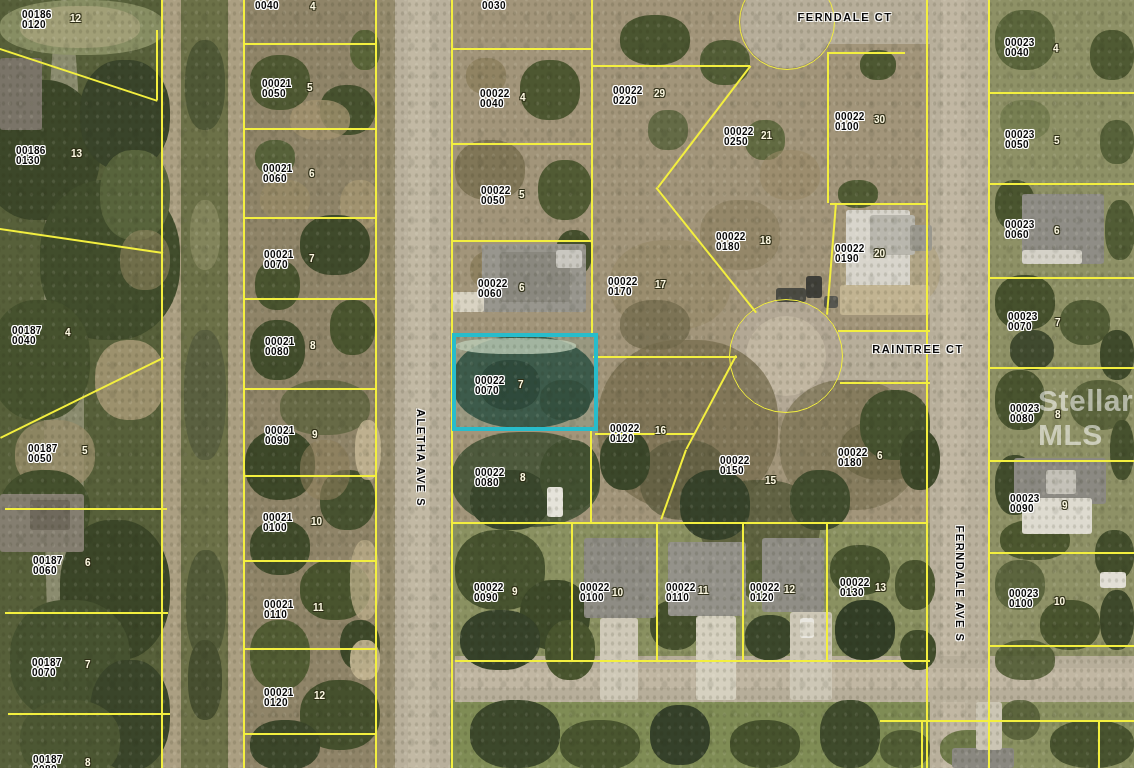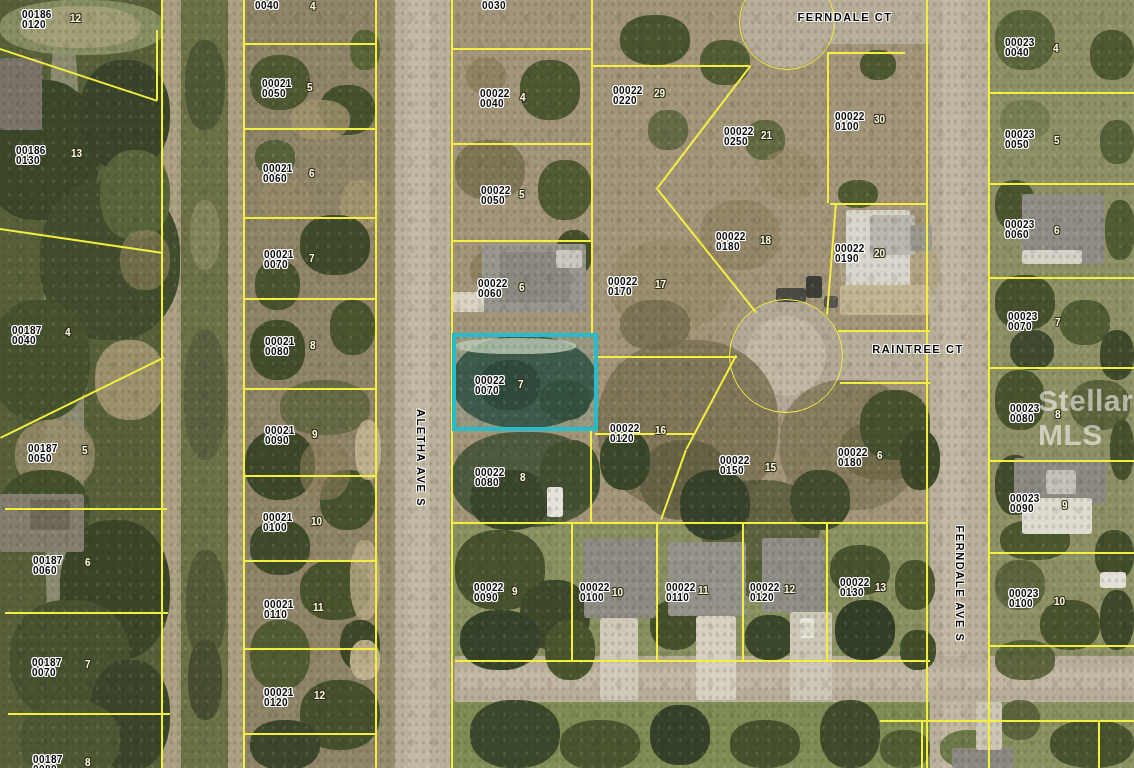--- a/index.html
+++ b/index.html
@@ -591,21 +591,21 @@
     </div>
 
     <div class="lot" style="left: 875px; top: 583px;">
       <span>13</span>
     </div>
 
     <div class="lot" style="left: 877px; top: 451px;">
       <span>6</span>
     </div>
 
-    <div class="lot" style="left: 765px; top: 463px;">
+    <div class="lot" style="left: 765px; top: 476px;">
       <span>15</span>
     </div>
 
     <div class="lot" style="left: 655px; top: 426px;">
       <span>16</span>
     </div>
 
     <div class="lot" style="left: 655px; top: 280px;">
       <span>17</span>
     </div>

